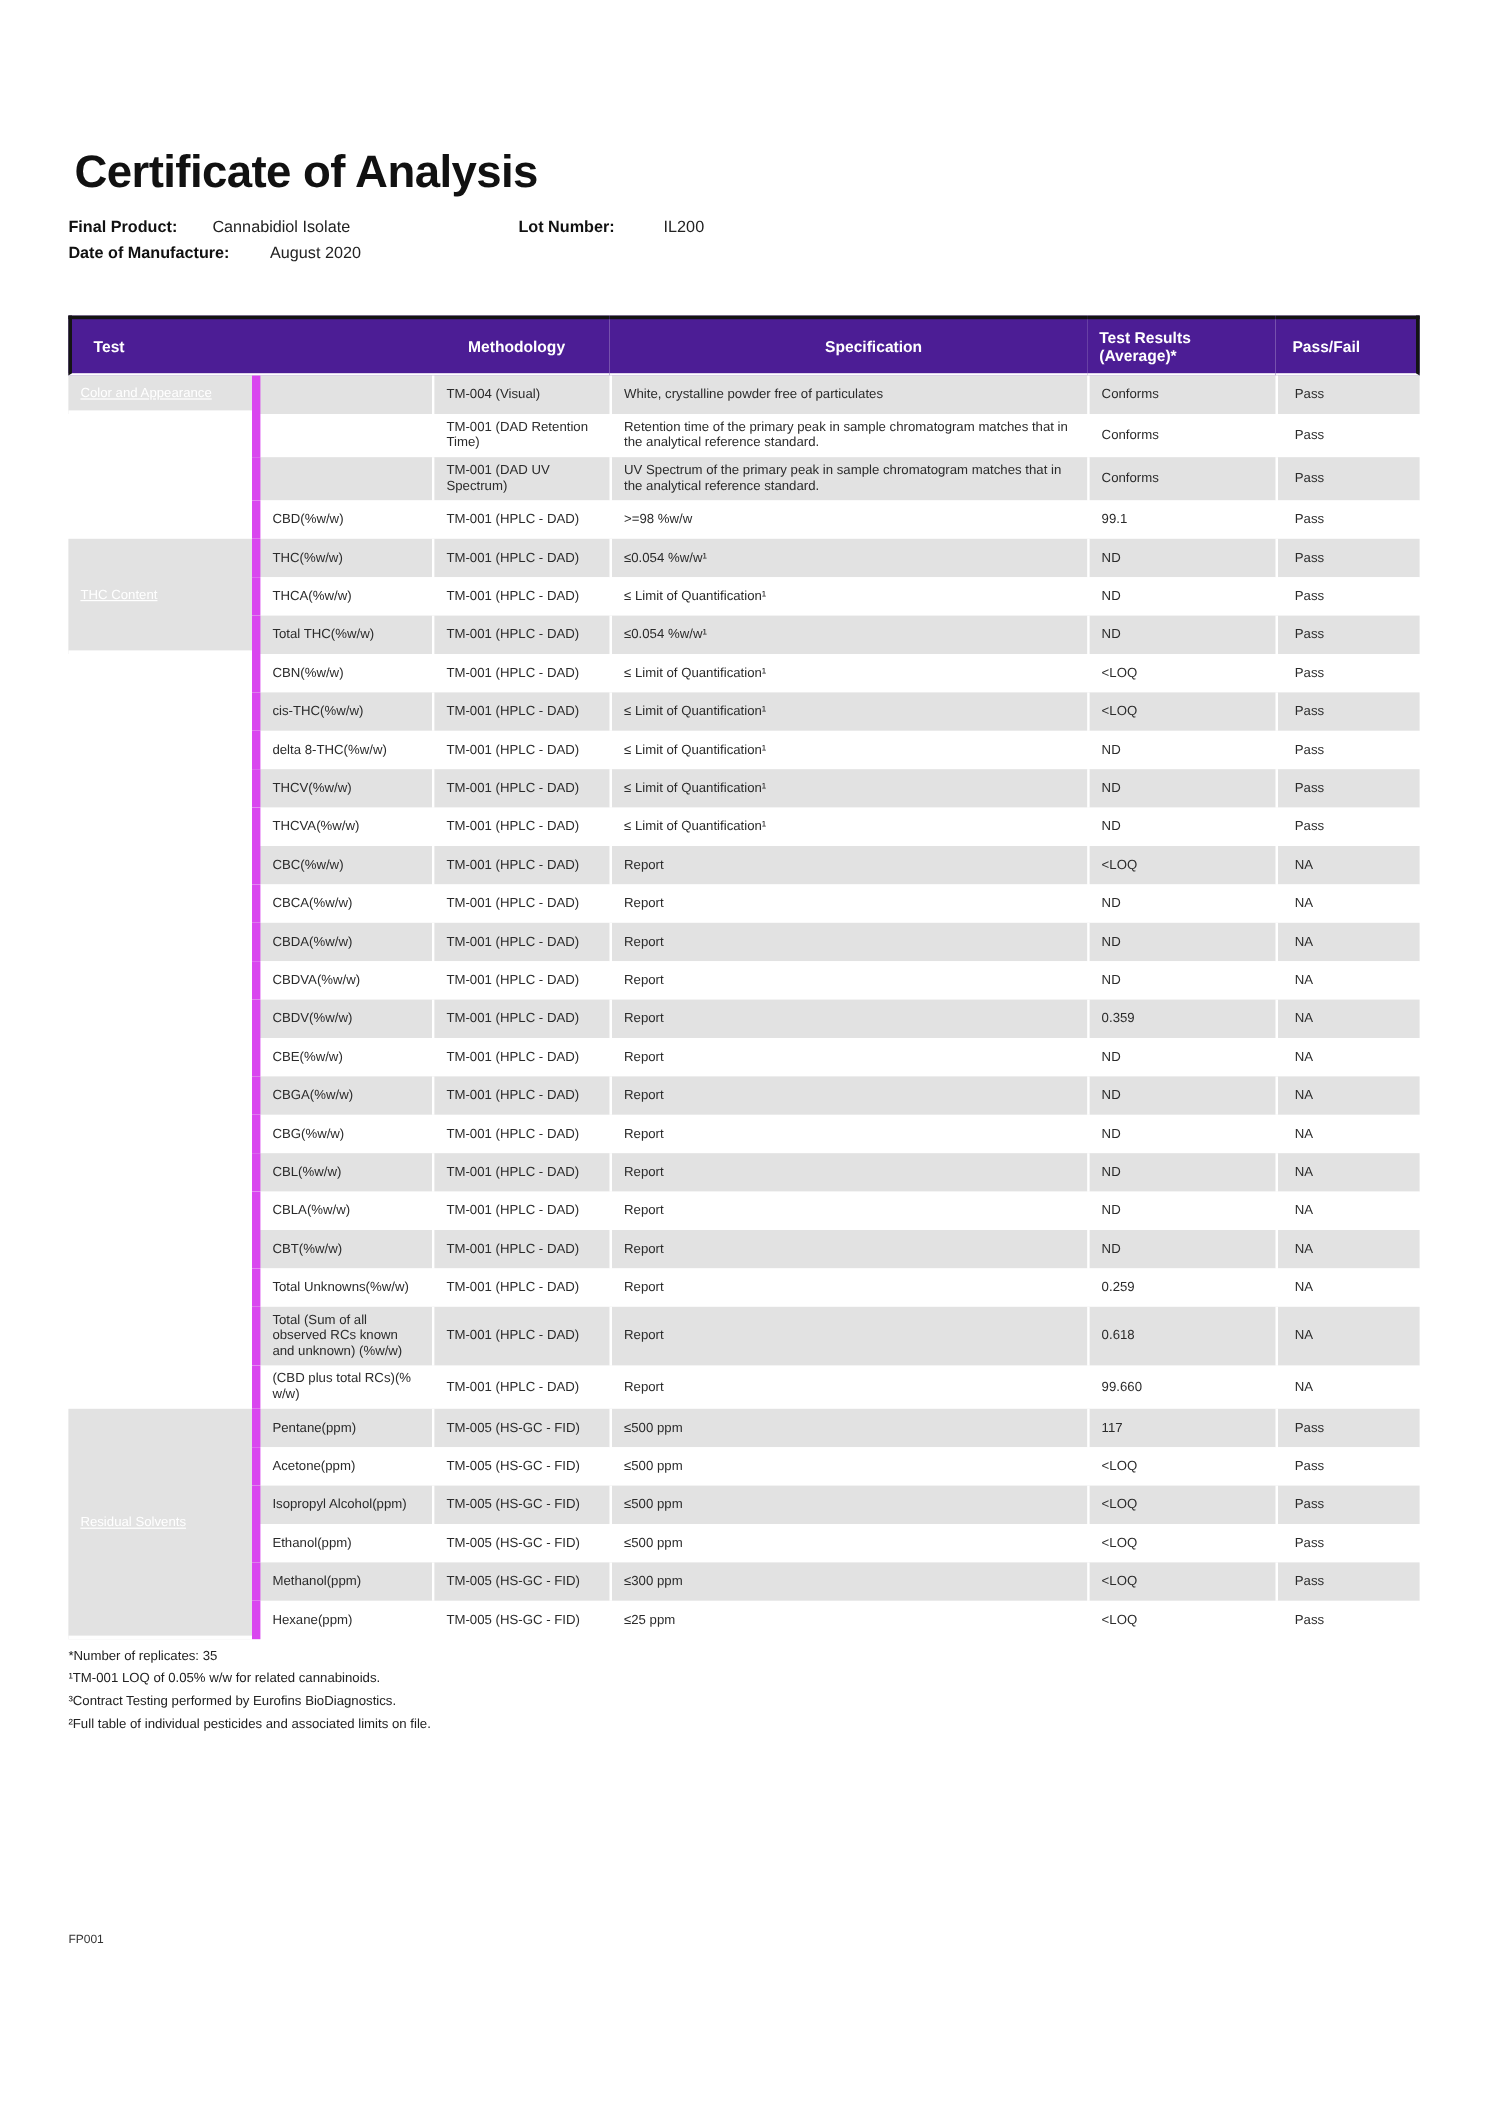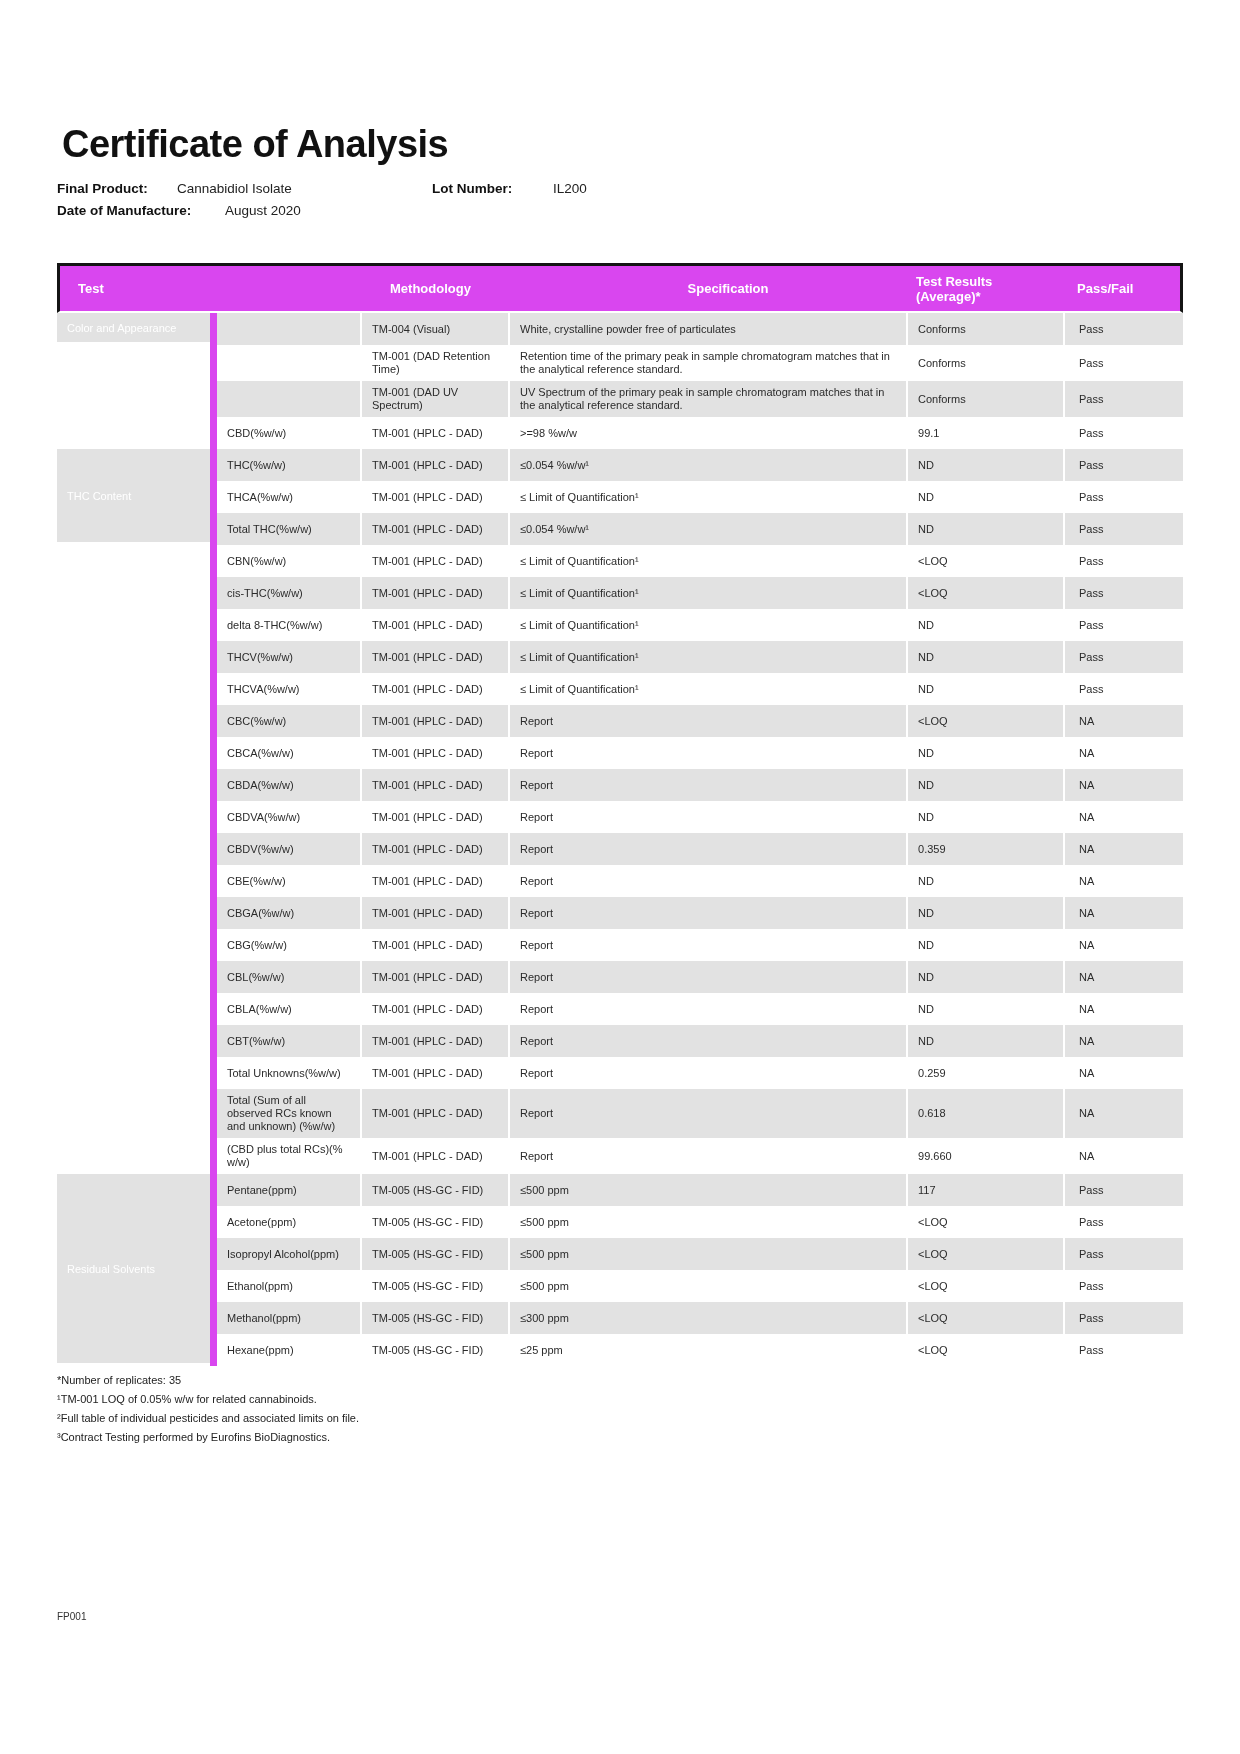--- a/index.html
+++ b/index.html
@@ -20,21 +20,21 @@
   .pos-fp-val { left:120px; }
   .pos-lot-lbl { left:375px; }
   .pos-lot-val { left:496px; }
   .pos-dom-val { left:168px; }
 
   table.results {
     margin-top:38px; width:1126px; table-layout:fixed;
     border-collapse:separate; border-spacing:0;
   }
   thead th {
-    background:#d946ef; color:#ffffff; font-size:13px; font-weight:bold;
+    background:#4c1d95; color:#ffffff; font-size:13px; font-weight:bold;
     text-align:left; vertical-align:middle; height:50px; box-sizing:border-box;
     padding:6px 8px 6px 16px; line-height:15px;
     border-top:3px solid #141414; border-bottom:2px solid #ffffff;
   }
   thead th:first-child { border-left:3px solid #141414; padding-left:18px; }
   thead th:last-child  { border-right:3px solid #141414; padding-left:14px; }
   thead th.h-methodology { padding-left:30px; }
   thead th.h-spec { padding-left:50px;text-align:center; }
   thead th.h-results { padding-left:10px; }
 
@@ -46,21 +46,21 @@
   tr.shaded td { background:#e2e2e2; }
   tr.plain  td { background:#ffffff; }
   td.c-analyte       { border-left:7px solid #d946ef; }
   td.c-methodology,
   td.c-specification,
   td.c-result,
   td.c-pass_fail     { border-left:2px solid #ffffff; }
   td.c-pass_fail     { padding-left:14px; }
   td.cat {
     background:#8a8a8a; color:#ffffff; font-size:11px; line-height:14px;
-    border-bottom:3px solid #ffffff; padding-left:10px; vertical-align:middle;
+    border-bottom:3px solid #ffffff; padding-left:10px; vertical-align:middle;text-decoration:underline;
   }
 
   .footnotes { margin-top:8px; }
   .footnotes p { margin:0 0 7px 0; font-size:11px; line-height:12px; color:#222; }
   .form-code { margin-top:168px; font-size:10px; color:#333; }
 </style>
 </head>
 <body>
 
 <div class="page">
@@ -329,19 +329,19 @@
           <td class="c-specification">≤25 ppm</td>
           <td class="c-result">&lt;LOQ</td>
           <td class="c-pass_fail">Pass</td>
         </tr>
       </tbody>
   </table>
 
   <div class="footnotes">
     <p>*Number of replicates: 35</p>
     <p>¹TM-001 LOQ of 0.05% w/w for related cannabinoids.</p>
+    <p>³Contract Testing performed by Eurofins BioDiagnostics.</p>
     <p>²Full table of individual pesticides and associated limits on file.</p>
-    <p>³Contract Testing performed by Eurofins BioDiagnostics.</p>
   </div>
 
   <div class="form-code">FP001</div>
 
 </div>
 
 </body></html>

